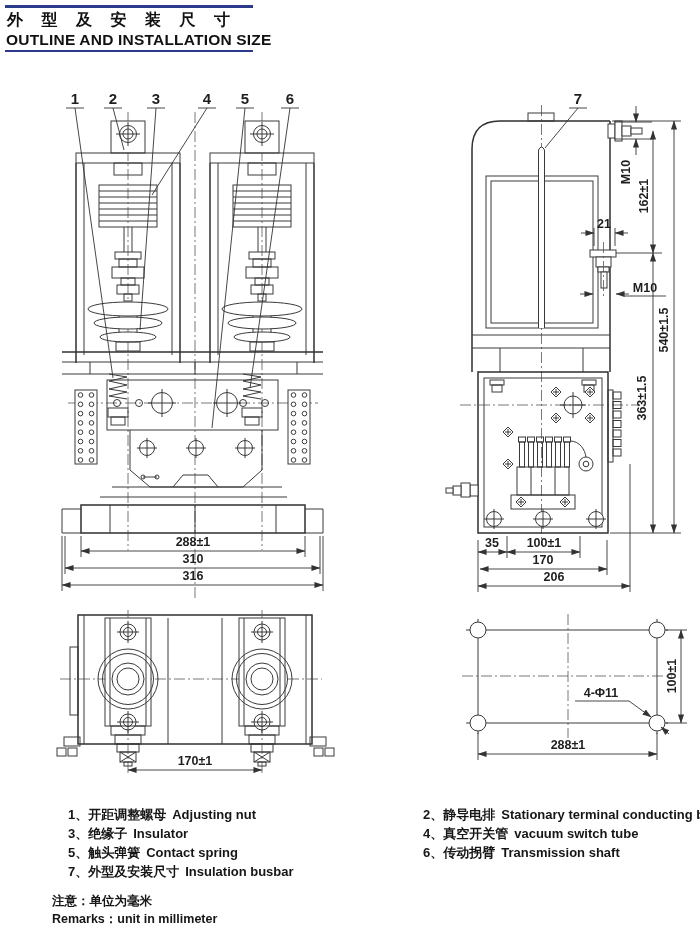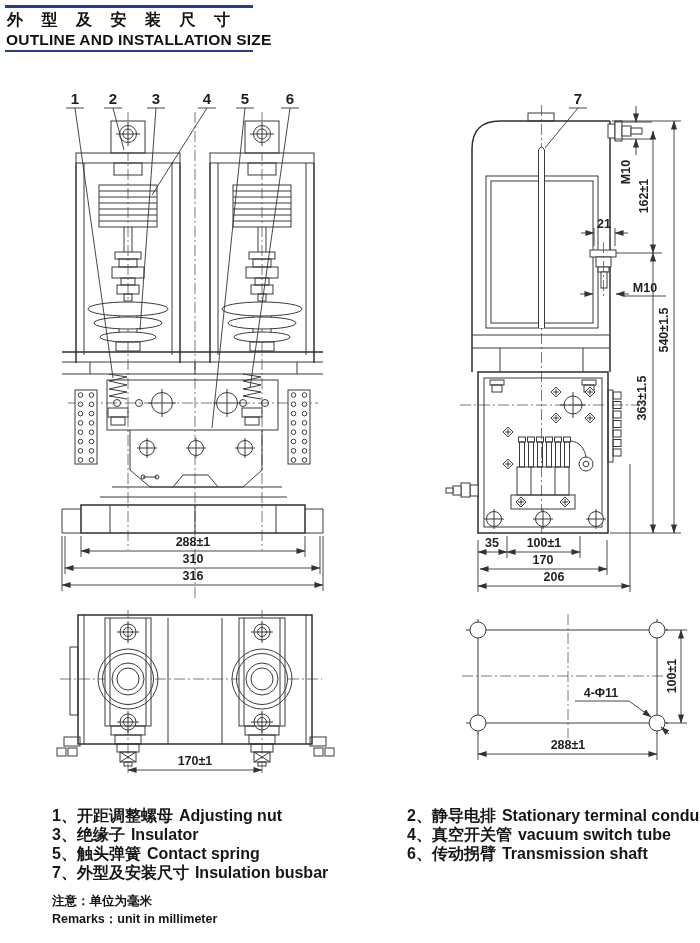--- a/index.html
+++ b/index.html
@@ -14,21 +14,21 @@
   
   svg{position:absolute;left:0;top:50px;}
   .ln{stroke:#3a3a3a;stroke-width:1;fill:none;}
   .lnf{stroke:#3a3a3a;stroke-width:1;fill:#fff;}
   .ln2{stroke:#2f2f2f;stroke-width:1.5;fill:none;}
   .cl{stroke:#555;stroke-width:0.8;fill:none;stroke-dasharray:11 3 2 3;}
   .dim{stroke:#333;stroke-width:0.9;fill:none;}
   .dtxt{font:700 12.5px "Liberation Sans",sans-serif;fill:#1e1e1e;}
   .ctxt{font:700 15px "Liberation Sans",sans-serif;fill:#1e1e1e;}
   
-  .legend-row{position:absolute;font-size:16px;font-weight:700;white-space:nowrap;color:#161616;}
+  .legend-row{position:absolute;font-size:13px;font-weight:700;white-space:nowrap;color:#161616;margin-left:16px;}
   .legend-row .en{font-weight:700;margin-left:6px;}
   .remark{position:absolute;font-size:12.5px;font-weight:700;white-space:nowrap;color:#161616;}
 </style>
 </head>
 <body>
 
 <div class="page">
 
   <div class="title-block">
     <div class="rule"></div>

